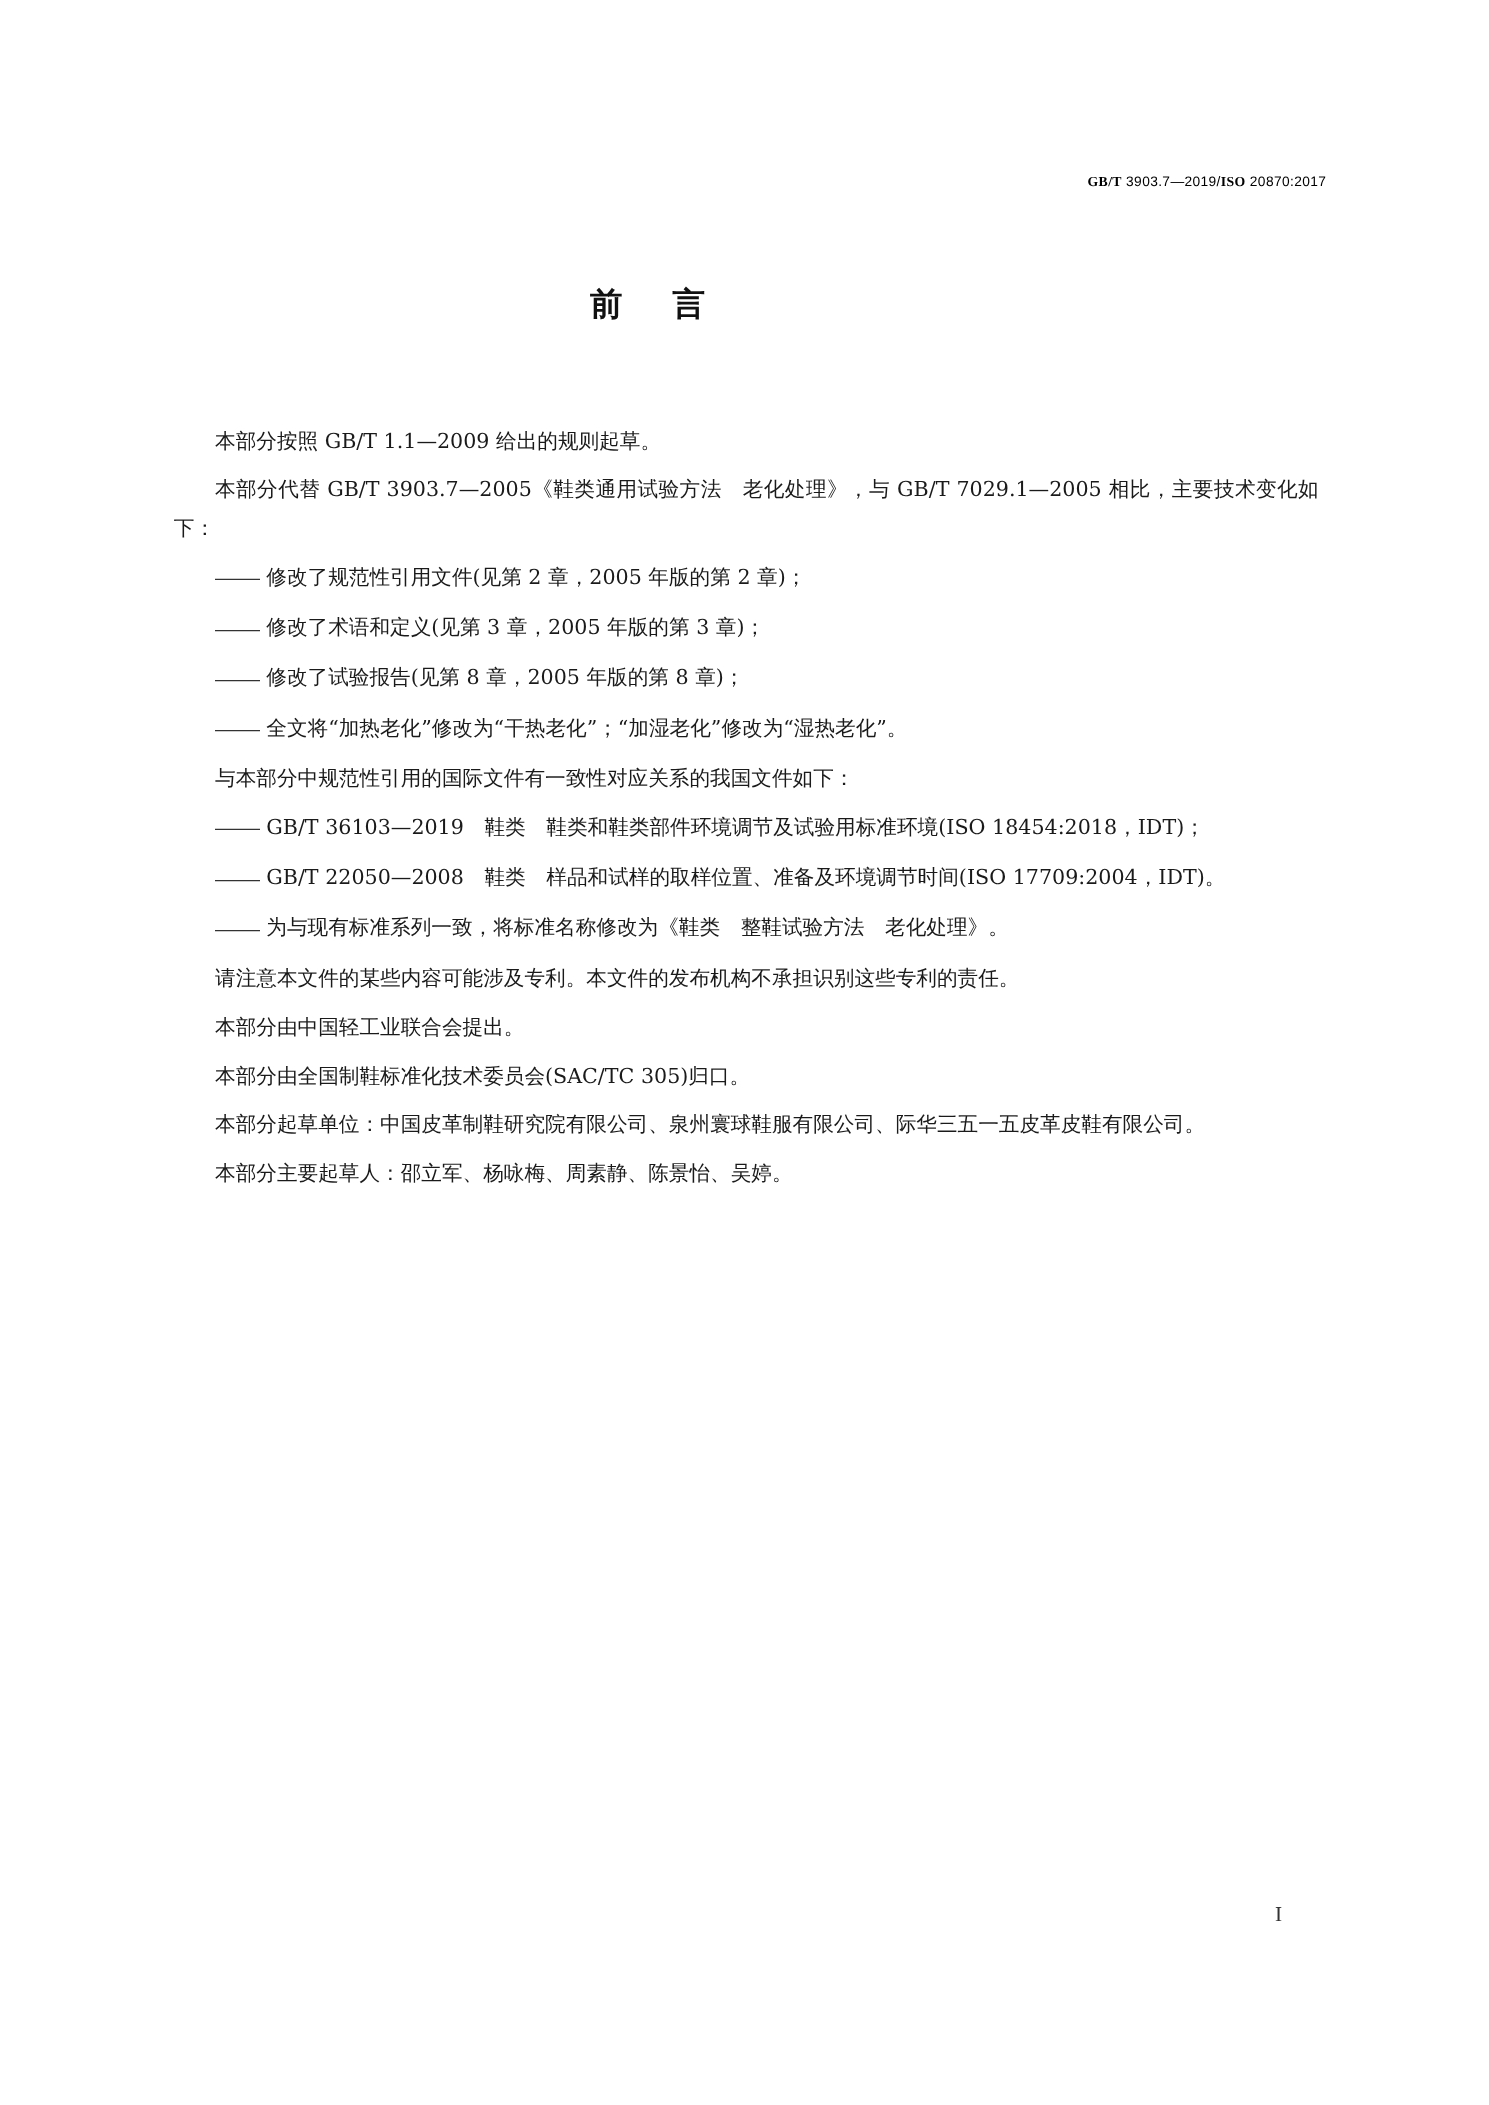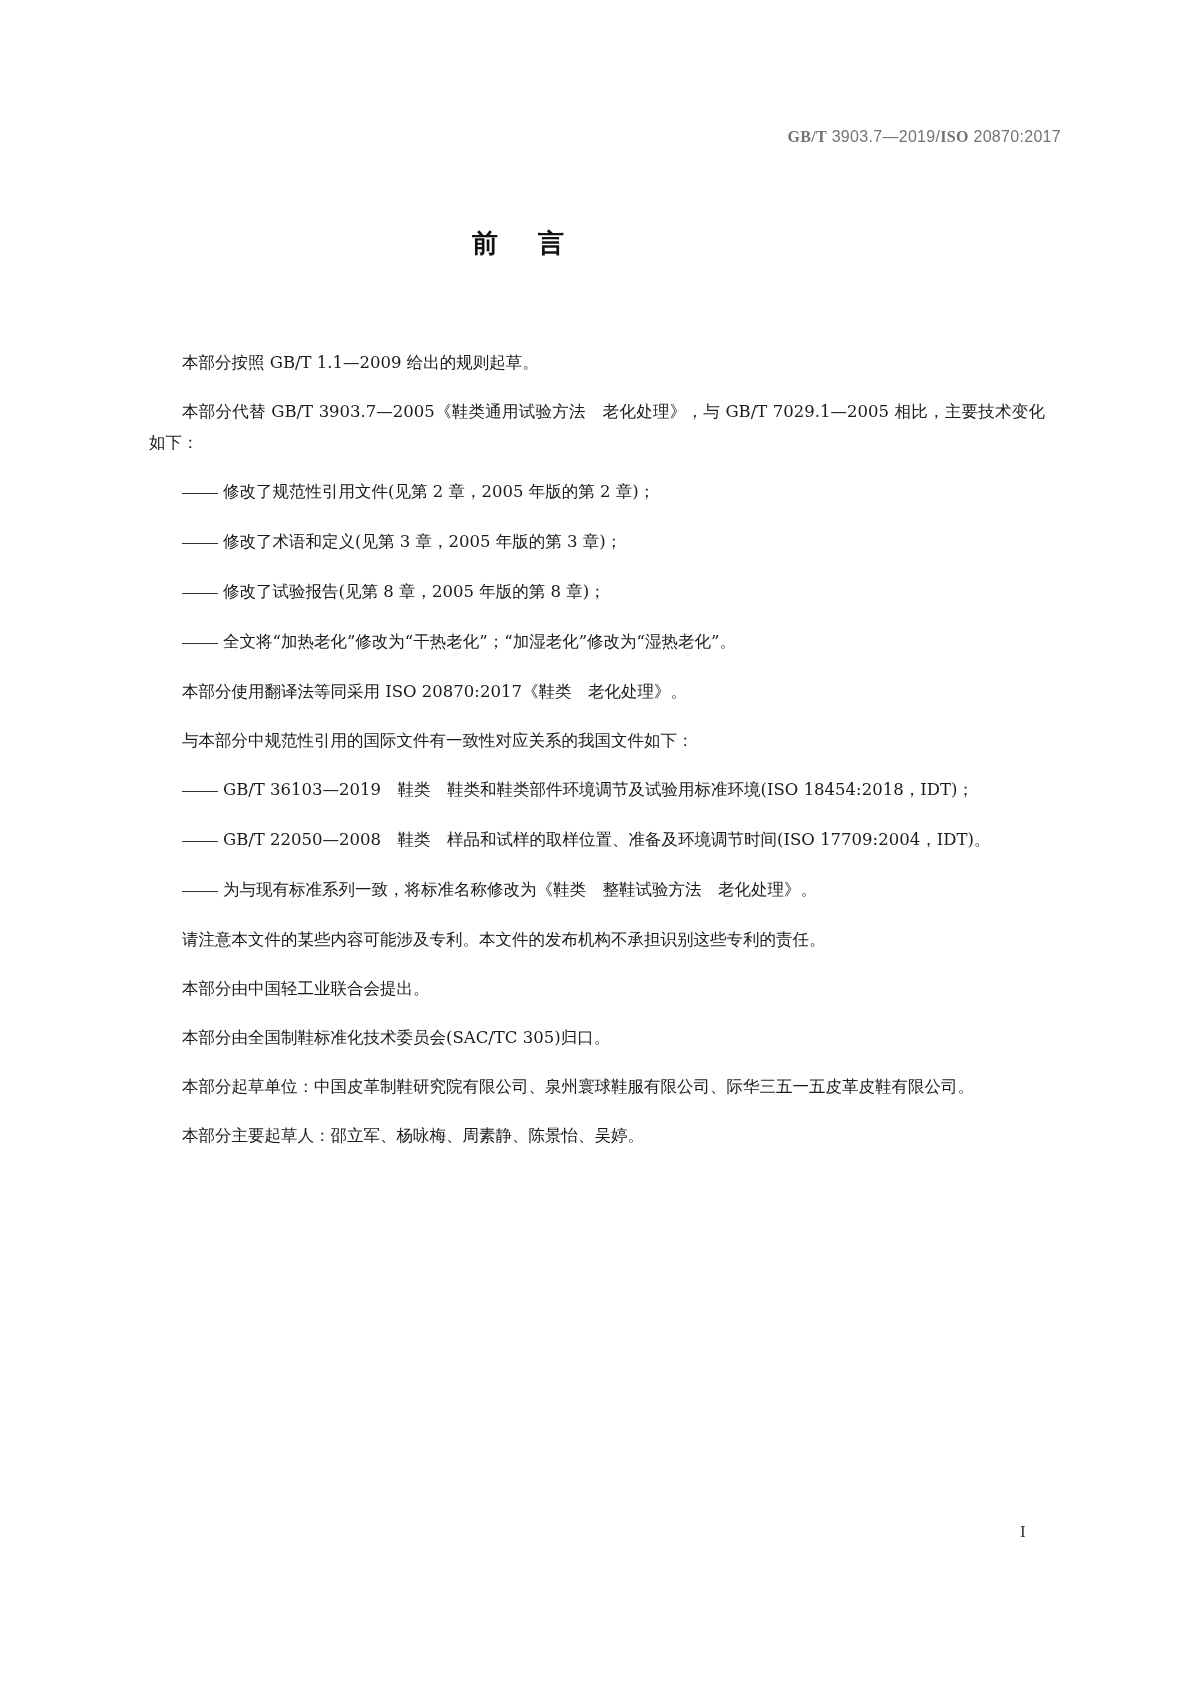--- a/index.html
+++ b/index.html
@@ -10,26 +10,26 @@
     body {
       width: 1191px;
       height: 1684px;
       position: relative;
       overflow: hidden;
       color: #1a1a1a;
       font-family: "DejaVu Serif", "Liberation Serif", serif;
     }
     .header-code {
       position: absolute;
-      top: 128px;
+      top: 140px;
       right: 130px;
       font-family: "Liberation Sans", "DejaVu Sans", sans-serif;
-      font-size: 16px;
+      font-size: 11px;
       letter-spacing: 0.3px;
-      color: #737373;
+      color: #000000;
     }
     .header-code b {
       font-family: "Liberation Serif", "DejaVu Serif", serif;
       font-weight: bold;
     }
     .page-title {
       position: absolute;
       top: 226px;
       left: 0;
       width: 1036px;
@@ -43,21 +43,21 @@
     }
     .body-text {
       position: absolute;
       top: 329px;
       left: 131px;
       width: 932px;
       font-size: 16.5px;
       line-height: 31px;
     }
     .p {
-      margin: 18px;
+      margin: 8px;
       text-indent: 33px;
       text-align: justify;
     }
     .p.item {
       padding-left: 74px;
       text-indent: -41px;
     }
     .dash {
       display: inline-block;
       width: 41px;
@@ -90,21 +90,20 @@
 
 <div class="page-title">前言</div>
 
 <div class="body-text">
   <p class="p">本部分按照 GB/T 1.1—2009 给出的规则起草。</p>
   <p class="p">本部分代替 GB/T 3903.7—2005《鞋类通用试验方法　老化处理》，与 GB/T 7029.1—2005 相比，主要技术变化如下：</p>
   <p class="p item"><span class="dash"></span><span>修改了规范性引用文件(见第 2 章，2005 年版的第 2 章)；</span></p>
   <p class="p item"><span class="dash"></span><span>修改了术语和定义(见第 3 章，2005 年版的第 3 章)；</span></p>
   <p class="p item"><span class="dash"></span><span>修改了试验报告(见第 8 章，2005 年版的第 8 章)；</span></p>
   <p class="p item"><span class="dash"></span><span>全文将“加热老化”修改为“干热老化”；“加湿老化”修改为“湿热老化”。</span></p>
-  <p class="p">本部分使用翻译法等同采用 ISO 20870:2017《鞋类　老化处理》。</p>
   <p class="p">与本部分中规范性引用的国际文件有一致性对应关系的我国文件如下：</p>
   <p class="p item"><span class="dash"></span><span>GB/T 36103—2019　鞋类　鞋类和鞋类部件环境调节及试验用标准环境(ISO 18454:2018，IDT)；</span></p>
   <p class="p item"><span class="dash"></span><span>GB/T 22050—2008　鞋类　样品和试样的取样位置、准备及环境调节时间(ISO 17709:2004，IDT)。</span></p>
   <p class="p item"><span class="dash"></span><span>为与现有标准系列一致，将标准名称修改为《鞋类　整鞋试验方法　老化处理》。</span></p>
   <p class="p">请注意本文件的某些内容可能涉及专利。本文件的发布机构不承担识别这些专利的责任。</p>
   <p class="p">本部分由中国轻工业联合会提出。</p>
   <p class="p">本部分由全国制鞋标准化技术委员会(SAC/TC 305)归口。</p>
   <p class="p">本部分起草单位：中国皮革制鞋研究院有限公司、泉州寰球鞋服有限公司、际华三五一五皮革皮鞋有限公司。</p>
   <p class="p">本部分主要起草人：邵立军、杨咏梅、周素静、陈景怡、吴婷。</p>
 </div>

